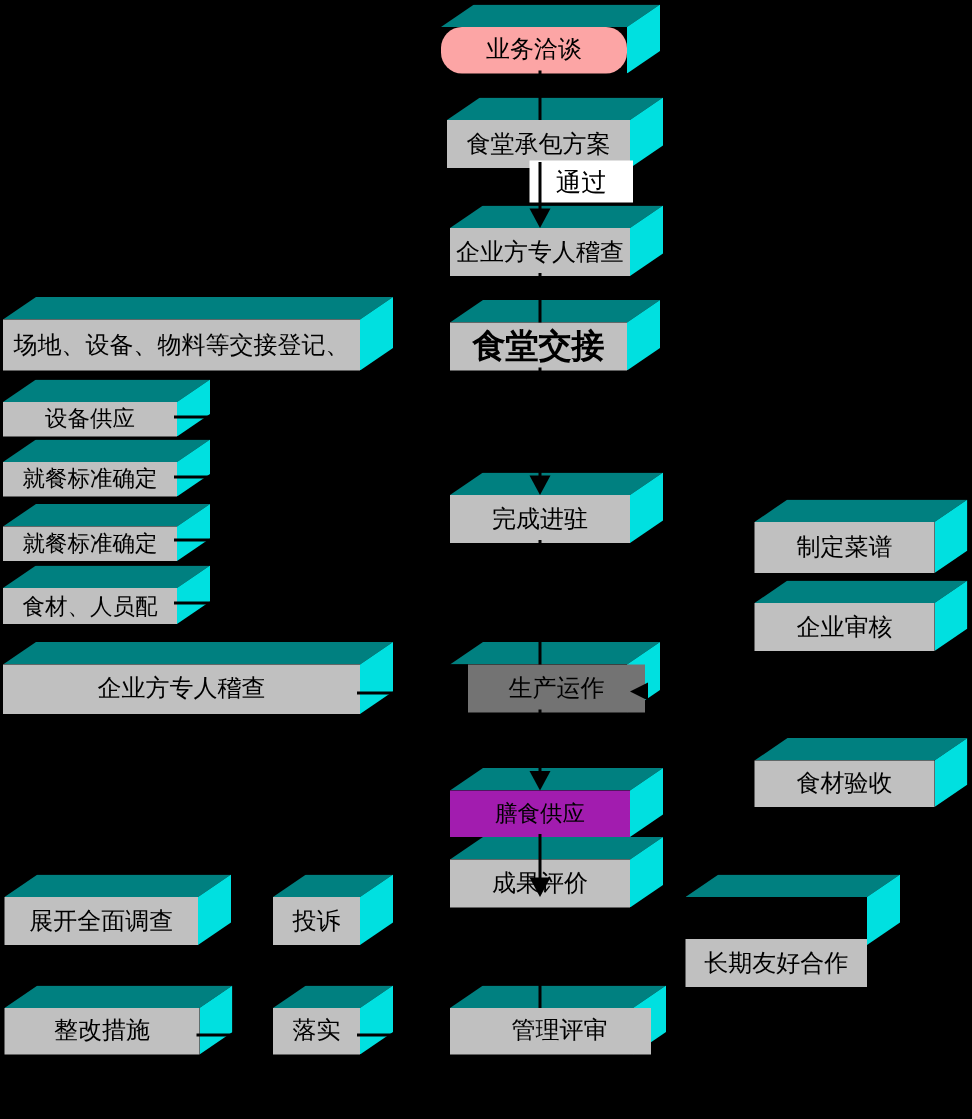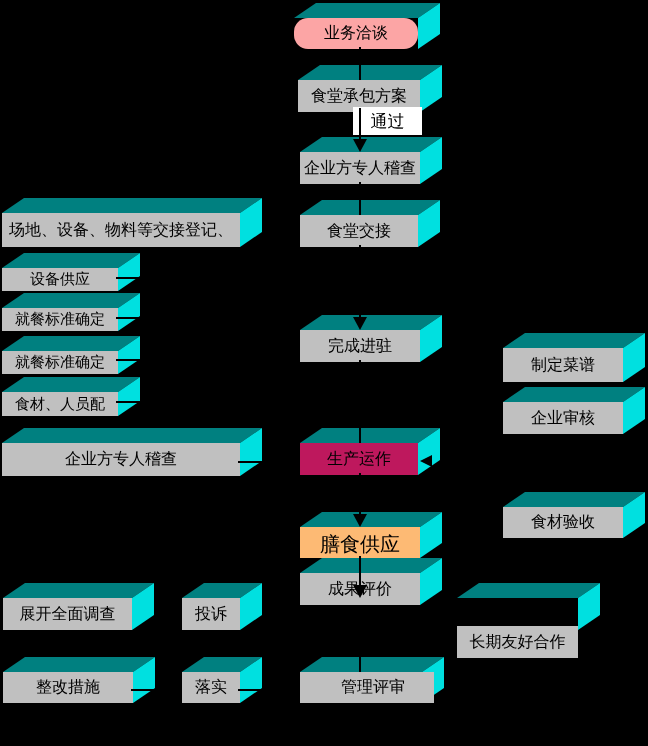--- a/index.html
+++ b/index.html
@@ -52,21 +52,21 @@
     <div class="box" style="left: 300px; top: 137px; width: 142px; height: 47px;">
       <div class="top" style="width: 142px; height: 15px; background: rgb(0, 128, 128); clip-path: polygon(22px 0px, 142px 0px, 120px 15px, 0px 15px);"></div>
       <div class="side" style="left: 120px; width: 22px; height: 47px; background: rgb(0, 224, 224); clip-path: polygon(0px 15px, 22px 0px, 22px 32px, 0px 47px);"></div>
       <div class="face" style="top: 15px; width: 120px; height: 32px; background: rgb(192, 192, 192); font-size: 16px;">
         <span>企业方专人稽查</span>
       </div>
     </div>
     <div class="box" style="left: 300px; top: 200px; width: 140px; height: 47px;">
       <div class="top" style="width: 140px; height: 15px; background: rgb(0, 128, 128); clip-path: polygon(22px 0px, 140px 0px, 118px 15px, 0px 15px);"></div>
       <div class="side" style="left: 118px; width: 22px; height: 47px; background: rgb(0, 224, 224); clip-path: polygon(0px 15px, 22px 0px, 22px 32px, 0px 47px);"></div>
-      <div class="face" style="top: 15px; width: 118px; height: 32px; background: rgb(192, 192, 192); font-size: 16px;">
+      <div class="face" style="top: 15px; width: 118px; height: 32px; background: rgb(192, 192, 192); font-size: 22px; font-weight: bold;">
         <span>食堂交接</span>
       </div>
     </div>
     <div class="box" style="left: 2px; top: 198px; width: 260px; height: 49px;">
       <div class="top" style="width: 260px; height: 15px; background: rgb(0, 128, 128); clip-path: polygon(22px 0px, 260px 0px, 238px 15px, 0px 15px);"></div>
       <div class="side" style="left: 238px; width: 22px; height: 49px; background: rgb(0, 224, 224); clip-path: polygon(0px 15px, 22px 0px, 22px 34px, 0px 49px);"></div>
       <div class="face" style="top: 15px; width: 238px; height: 34px; background: rgb(192, 192, 192); font-size: 16px;">
         <span>场地、设备、物料等交接登记、</span>
       </div>
     </div>
@@ -108,28 +108,28 @@
     <div class="box" style="left: 300px; top: 315px; width: 130px; height: 47px;">
       <div class="top" style="width: 142px; height: 15px; background: rgb(0, 128, 128); clip-path: polygon(22px 0px, 142px 0px, 120px 15px, 0px 15px);"></div>
       <div class="side" style="left: 120px; width: 22px; height: 47px; background: rgb(0, 224, 224); clip-path: polygon(0px 15px, 22px 0px, 22px 32px, 0px 47px);"></div>
       <div class="face" style="top: 15px; width: 120px; height: 32px; background: rgb(192, 192, 192); font-size: 16px;">
         <span>完成进驻</span>
       </div>
     </div>
     <div class="box" style="left: 300px; top: 428px; width: 140px; height: 47px;">
       <div class="top" style="width: 140px; height: 15px; background: rgb(0, 128, 128); clip-path: polygon(22px 0px, 140px 0px, 118px 15px, 0px 15px);"></div>
       <div class="side" style="left: 118px; width: 22px; height: 47px; background: rgb(0, 224, 224); clip-path: polygon(0px 15px, 22px 0px, 22px 32px, 0px 47px);"></div>
-      <div class="face" style="top: 15px; width: 118px; height: 32px; background: #be185d; font-size: 16px;">
+      <div class="face" style="top: 15px; width: 118px; height: 32px; background: #737373; font-size: 16px; margin-left: 12px;">
         <span>生产运作</span>
       </div>
     </div>
     <div class="box" style="left: 300px; top: 512px; width: 142px; height: 46px;">
       <div class="top" style="width: 142px; height: 15px; background: rgb(0, 128, 128); clip-path: polygon(22px 0px, 142px 0px, 120px 15px, 0px 15px);"></div>
       <div class="side" style="left: 120px; width: 22px; height: 46px; background: rgb(0, 224, 224); clip-path: polygon(0px 15px, 22px 0px, 22px 31px, 0px 46px);"></div>
-      <div class="face" style="top: 15px; width: 120px; height: 31px; background: #fdba74; font-size: 20px; align-items: flex-end;">
+      <div class="face" style="top: 15px; width: 120px; height: 31px; background: #a21caf; font-size: 15px;">
         <span>膳食供应</span>
       </div>
     </div>
     <div class="box" style="left: 503px; top: 333px; width: 142px; height: 49px;">
       <div class="top" style="width: 142px; height: 15px; background: rgb(0, 128, 128); clip-path: polygon(22px 0px, 142px 0px, 120px 15px, 0px 15px);"></div>
       <div class="side" style="left: 120px; width: 22px; height: 49px; background: rgb(0, 224, 224); clip-path: polygon(0px 15px, 22px 0px, 22px 34px, 0px 49px);"></div>
       <div class="face" style="top: 15px; width: 120px; height: 34px; background: rgb(192, 192, 192); font-size: 16px;">
         <span>制定菜谱</span>
       </div>
     </div>

